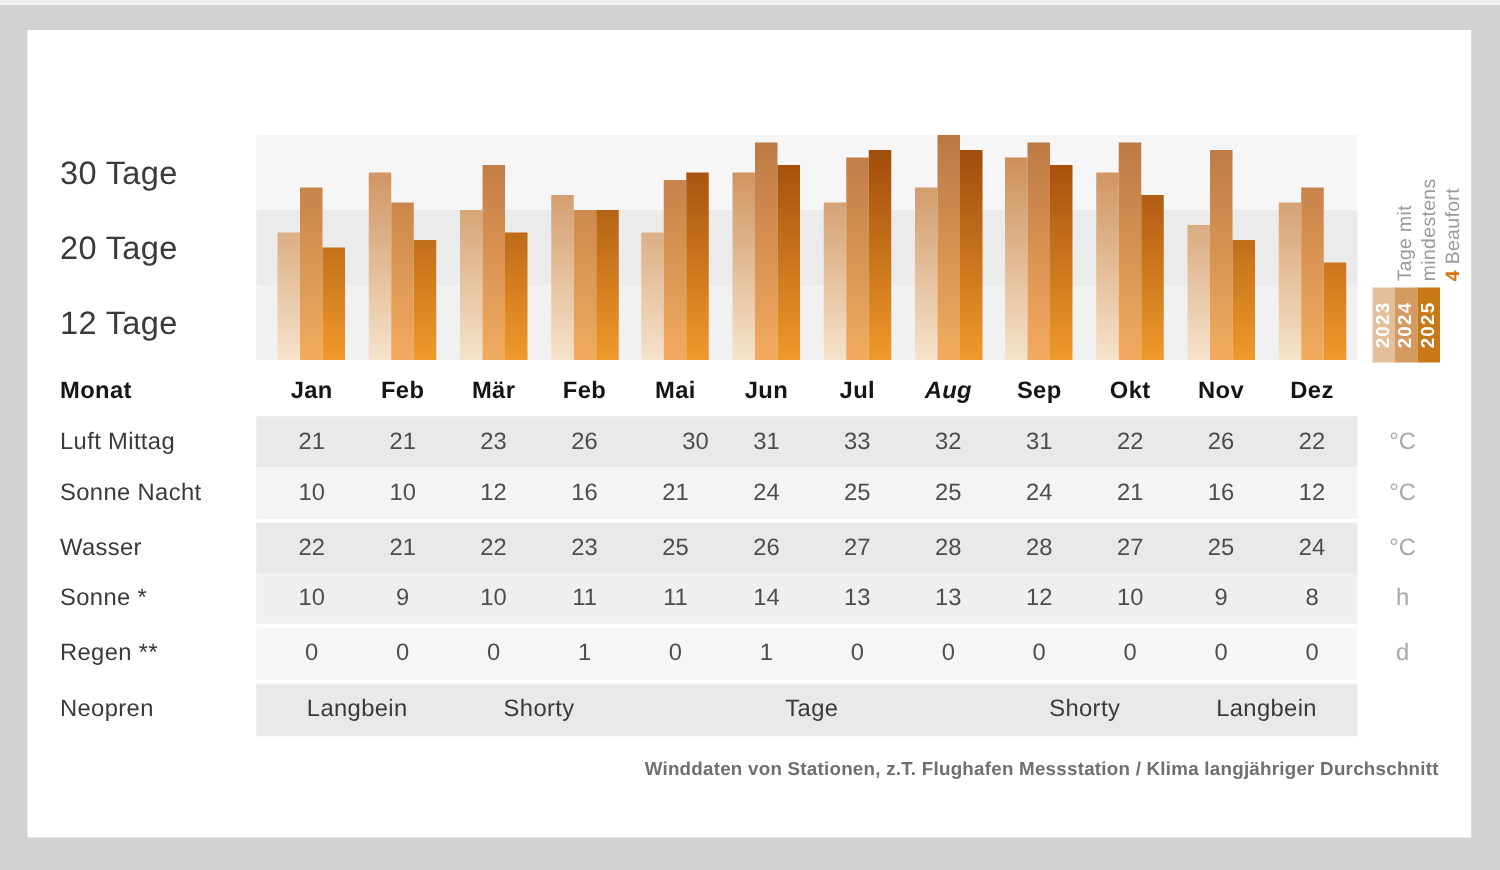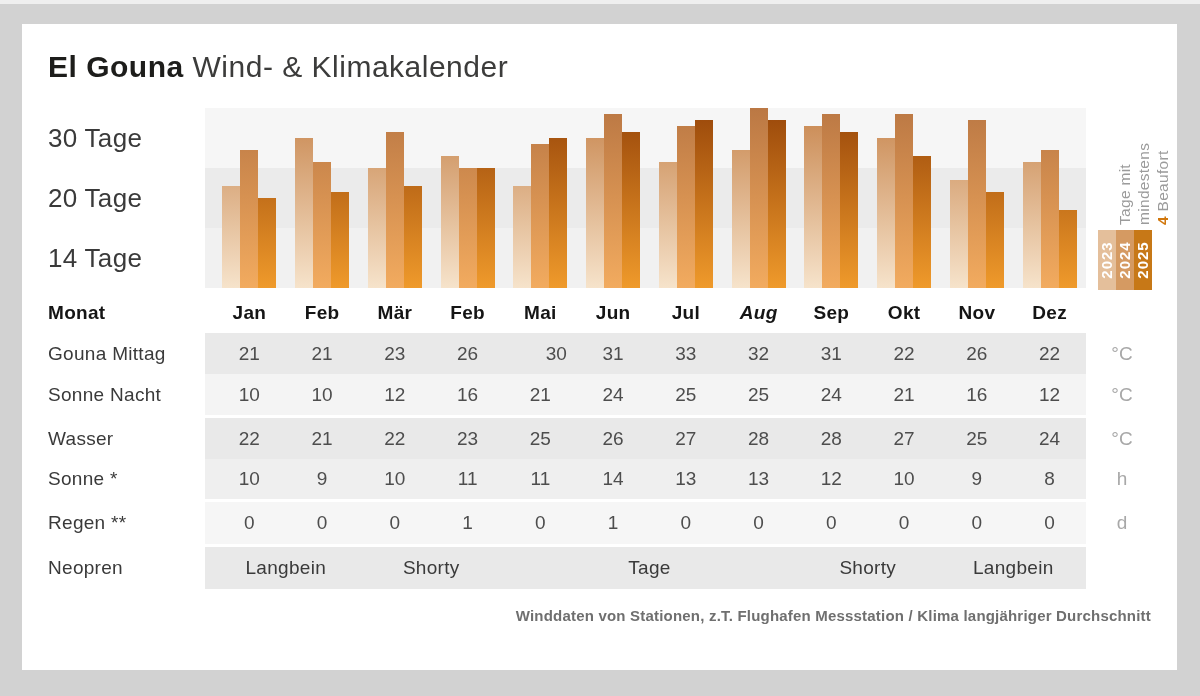--- a/index.html
+++ b/index.html
@@ -52,32 +52,28 @@
   .footer { position:absolute; right:26px; top:583px; text-align:right; }
   .footer .f1 { font-size:15px; font-weight:700; color:#6f6f6f; letter-spacing:0.2px; }
   .footer .f2 { font-size:15px; font-weight:400; color:#8e8e8e; letter-spacing:0.2px; margin-top:10px; }
 </style>
 </head>
 <body>
 
 <div class="page">
   <div class="top-strip"></div>
   <div class="card" id="card">
-    <div class="title">
-      <span class="brand">El Gouna</span>
-      <span class="rest">Wind- &amp; Klimakalender</span>
-    </div>
 
     <div id="chart">
         <div class="band" style="top: 84px; background: rgb(246, 246, 246);"></div>
         <div class="ytick" style="top: 84px;">30 Tage</div>
         <div class="band" style="top: 144px; background: rgb(235, 235, 235);"></div>
         <div class="ytick" style="top: 144px;">20 Tage</div>
         <div class="band" style="top: 204px; background: rgb(241, 241, 241);"></div>
-        <div class="ytick" style="top: 204px;">14 Tage</div>
+        <div class="ytick" style="top: 204px;">12 Tage</div>
         <div class="bar s0" style="left: 200.375px; width: 18px; top: 162px; height: 102px;"></div>
         <div class="bar s1" style="left: 218.375px; width: 18px; top: 126px; height: 138px;"></div>
         <div class="bar s2" style="left: 236.375px; width: 18px; top: 174px; height: 90px;"></div>
         <div class="bar s0" style="left: 273.125px; width: 18px; top: 114px; height: 150px;"></div>
         <div class="bar s1" style="left: 291.125px; width: 18px; top: 138px; height: 126px;"></div>
         <div class="bar s2" style="left: 309.125px; width: 18px; top: 168px; height: 96px;"></div>
         <div class="bar s0" style="left: 345.875px; width: 18px; top: 144px; height: 120px;"></div>
         <div class="bar s1" style="left: 363.875px; width: 18px; top: 108px; height: 156px;"></div>
         <div class="bar s2" style="left: 381.875px; width: 18px; top: 162px; height: 102px;"></div>
         <div class="bar s0" style="left: 418.625px; width: 18px; top: 132px; height: 132px;"></div>
@@ -126,21 +122,21 @@
         <div class="month-label" style="left: 482px; width: 72.75px;">Mai</div>
         <div class="month-label" style="left: 554.75px; width: 72.75px;">Jun</div>
         <div class="month-label" style="left: 627.5px; width: 72.75px;">Jul</div>
         <div class="month-label" style="left: 700.25px; width: 72.75px; font-style: italic;">Aug</div>
         <div class="month-label" style="left: 773px; width: 72.75px;">Sep</div>
         <div class="month-label" style="left: 845.75px; width: 72.75px;">Okt</div>
         <div class="month-label" style="left: 918.5px; width: 72.75px;">Nov</div>
         <div class="month-label" style="left: 991.25px; width: 72.75px;">Dez</div>
         <div class="monat-label">Monat</div>
         <div class="row-band" style="top: 309px; height: 41px; background: rgb(233, 233, 233);"></div>
-        <div class="row-label" style="top: 309px; height: 41px; line-height: 41px;">Gouna Mittag</div>
+        <div class="row-label" style="top: 309px; height: 41px; line-height: 41px;">Luft Mittag</div>
         <div class="cell" style="left: 191px; width: 72.75px; top: 309px; height: 41px; line-height: 41px;">21</div>
         <div class="cell" style="left: 263.75px; width: 72.75px; top: 309px; height: 41px; line-height: 41px;">21</div>
         <div class="cell" style="left: 336.5px; width: 72.75px; top: 309px; height: 41px; line-height: 41px;">23</div>
         <div class="cell" style="left: 409.25px; width: 72.75px; top: 309px; height: 41px; line-height: 41px;">26</div>
         <div class="cell" style="left: 498px; width: 72.75px; top: 309px; height: 41px; line-height: 41px;">30</div>
         <div class="cell" style="left: 554.75px; width: 72.75px; top: 309px; height: 41px; line-height: 41px;">31</div>
         <div class="cell" style="left: 627.5px; width: 72.75px; top: 309px; height: 41px; line-height: 41px;">33</div>
         <div class="cell" style="left: 700.25px; width: 72.75px; top: 309px; height: 41px; line-height: 41px;">32</div>
         <div class="cell" style="left: 773px; width: 72.75px; top: 309px; height: 41px; line-height: 41px;">31</div>
         <div class="cell" style="left: 845.75px; width: 72.75px; top: 309px; height: 41px; line-height: 41px;">22</div>

